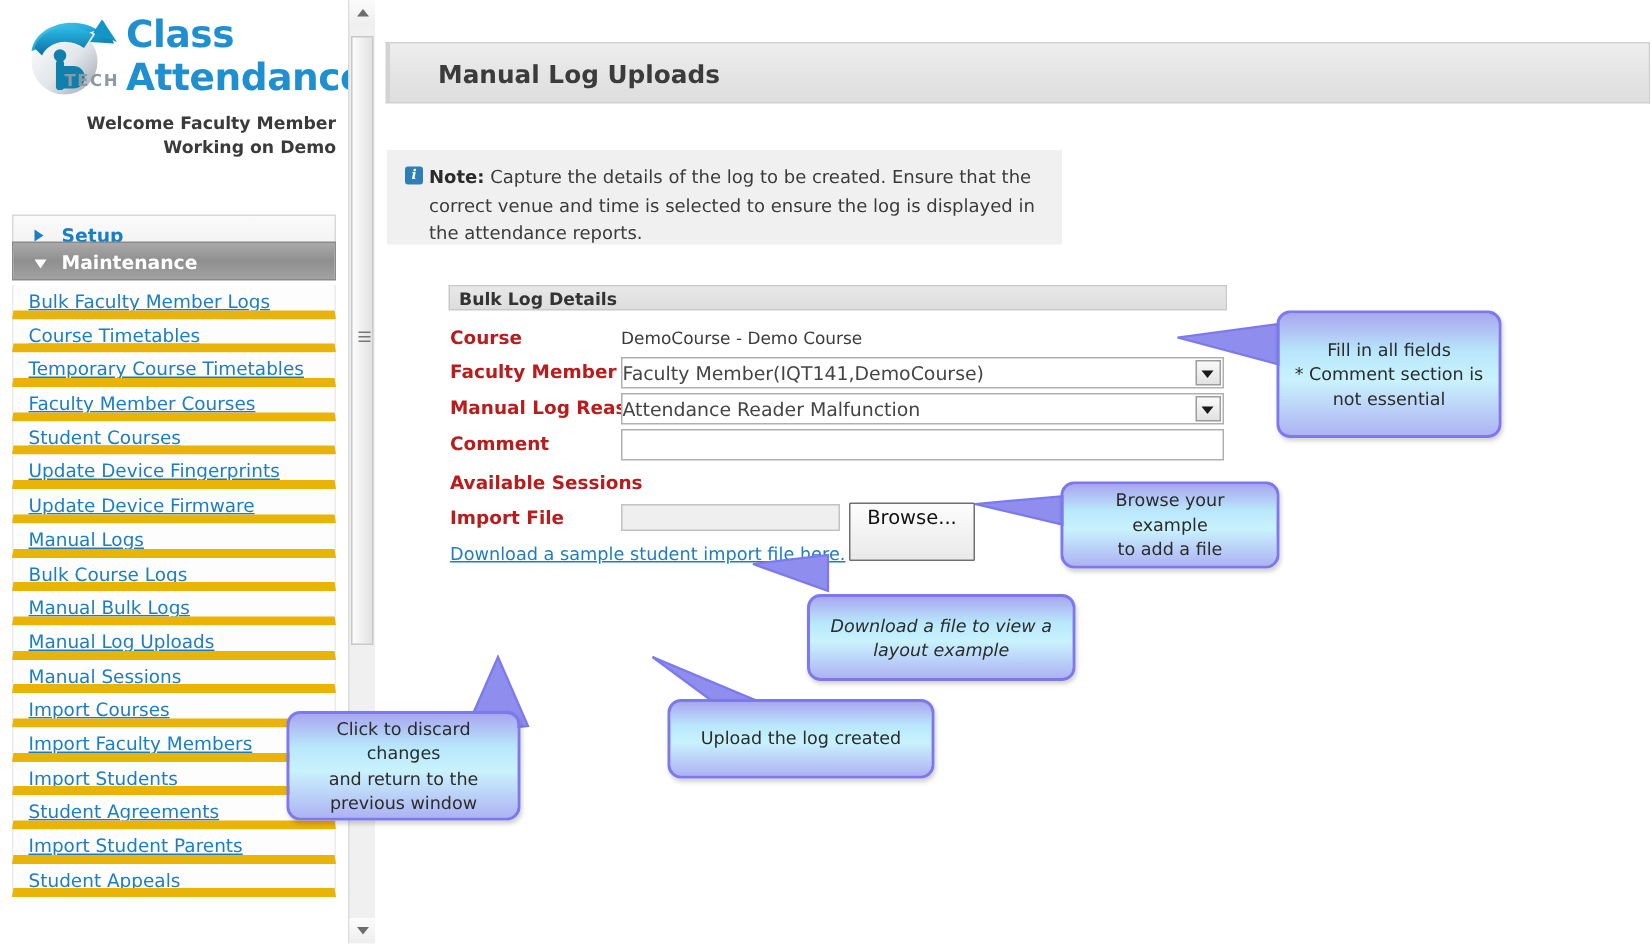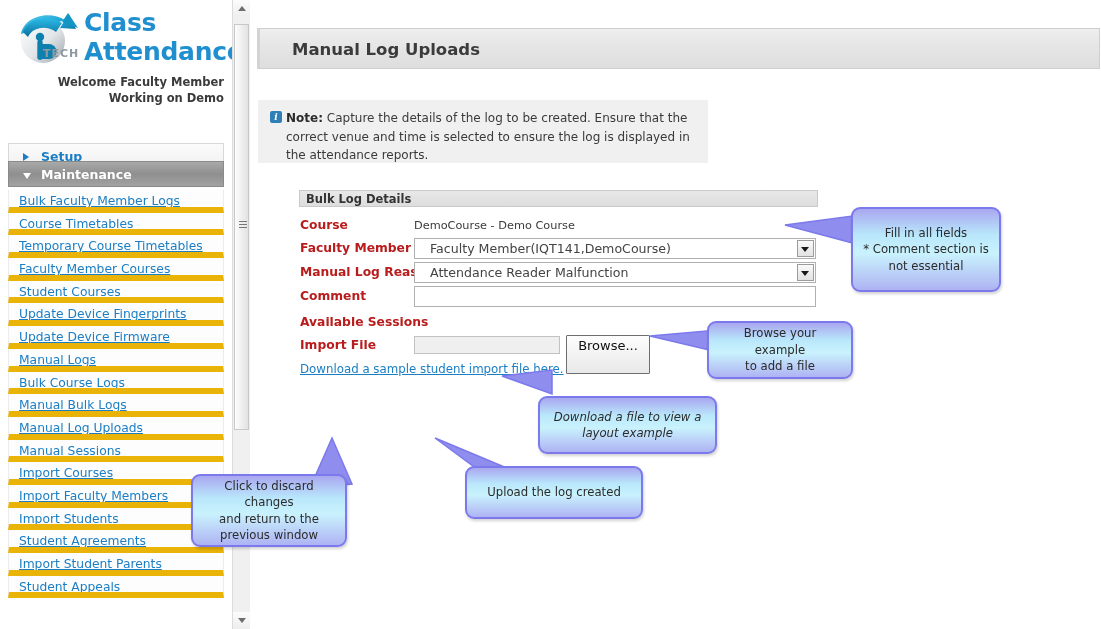--- a/index.html
+++ b/index.html
@@ -262,21 +262,21 @@
   .select-box {
     position: absolute;
     left: 115px; top: 0;
     width: 402px; height: 21px;
     box-sizing: border-box;
     background: #ffffff;
     border: 1px solid #b0b0b0;
     font-size: 12.6px;
     color: #444444;
     line-height: 19px;
-    padding-left: 15px;
+    padding-left: 0;
     overflow: hidden;
     white-space: nowrap;
   }
   .select-arrow-btn {
     position: absolute;
     right: 1px; top: 1px;
     width: 17px; height: 17px;
     background: linear-gradient(to bottom, #fafafa, #e2e2e2);
     border: 1px solid #9c9c9c;
     box-sizing: border-box;
@@ -561,15 +561,15 @@
   <span style="white-space:pre-line;">Download a file to view a
 layout example</span>
 </div>
 
 <div class="callout" style="left:191px; top:474px; width:156px; height:73px;">
   <span style="white-space:pre-line;">Click to discard changes
 and return to the
 previous window</span>
 </div>
 
-<div class="callout" style="left:445px; top:466px; width:178px; height:53px;margin-left:20px;">
+<div class="callout" style="left:445px; top:466px; width:178px; height:53px;">
   <span style="white-space:pre-line;">Upload the log created</span>
 </div>
 
 </body></html>

